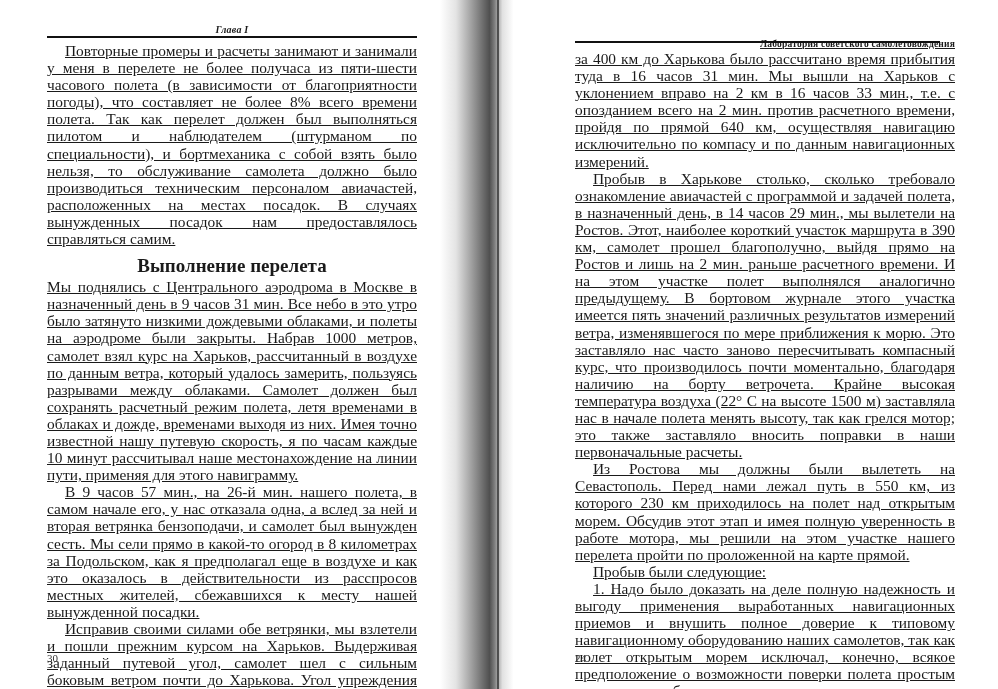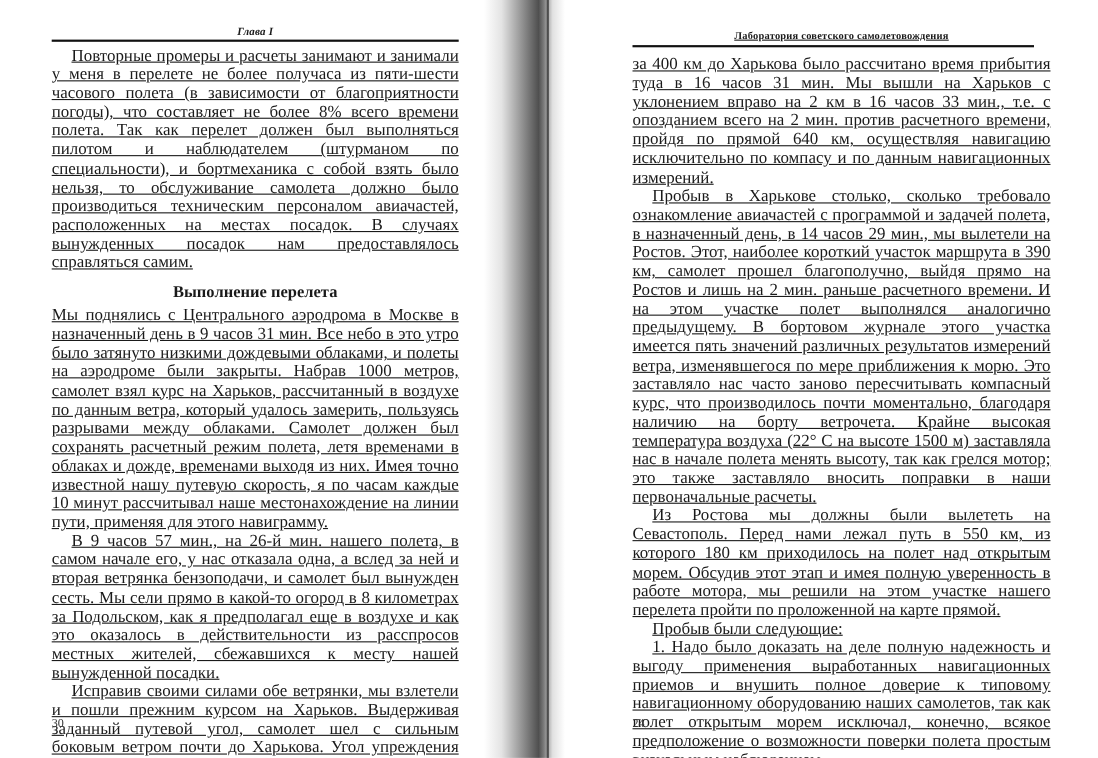--- a/index.html
+++ b/index.html
@@ -26,36 +26,36 @@
     background: rgba(40,40,40,0.7);
   }
   .page { position: absolute; top: 0; height: 689px; }
   .page.left { left: 47px; width: 370px; }
   .page.right { left: 575px; width: 380px; }
   .running-head {
     position: absolute; top: 24px; left: 0; right: 0;
     text-align: center; font-style: italic; font-weight: bold;
     font-size: 10px; letter-spacing: 0.2px;
   }
-  .page.right .running-head { top: 28px; font-style: normal; font-size: 9.5px; text-decoration: underline; }
+  .page.right .running-head { top: 39px; font-style: normal; font-size: 9.5px; text-decoration: underline; text-align: right; }
   .head-rule {
     position: absolute; left: 0; right: 0; height: 2px; background: #111;
   }
   .page.left .head-rule { top: 36px; }
   .page.right .head-rule { top: 41px; right: 15px; }
   .body-text {
     position: absolute; left: 0; right: 0;
     font-size: 15.4px; line-height: 17.1px; text-align: justify;
   }
   .page.left .body-text { top: 42px; }
   .page.right .body-text { top: 50px; }
   .body-text p { margin: 0; text-indent: 0; text-decoration: underline; }
   .body-text p.indent { text-indent: 18px; }
   .section-title {
-    text-align: center; font-weight: bold; font-size: 15px;
+    text-align: center; font-weight: bold; font-size: 19px;
     line-height: 22px; margin: 8px 0 1px 0;
   }
   .folio {
     position: absolute; top: 652px; left: 0; right: 0;
     text-align: left; font-size: 11px; color: #333;
   }
 </style>
 </head>
 <body>
 
@@ -76,20 +76,20 @@
 
   <div class="gutter"></div>
   <div class="gutter-line"></div>
 
   <div class="page right">
     <div class="running-head">Лаборатория советского самолетовождения</div>
     <div class="head-rule"></div>
     <div class="body-text" id="right-body">
         <p>за 400 км до Харькова было рассчитано время прибытия туда в 16 часов 31 мин. Мы вышли на Харьков с уклонением вправо на 2 км в 16 часов 33 мин., т.е. с опозданием всего на 2 мин. против расчетного времени, пройдя по прямой 640 км, осуществляя навигацию исключительно по компасу и по данным навигационных измерений.</p>
         <p class="indent">Пробыв в Харькове столько, сколько требовало ознакомление авиачастей с программой и задачей полета, в назначенный день, в 14 часов 29 мин., мы вылетели на Ростов. Этот, наиболее короткий участок маршрута в 390 км, самолет прошел благополучно, выйдя прямо на Ростов и лишь на 2 мин. раньше расчетного времени. И на этом участке полет выполнялся аналогично предыдущему. В бортовом журнале этого участка имеется пять значений различных результатов измерений ветра, изменявшегося по мере приближения к морю. Это заставляло нас часто заново пересчитывать компасный курс, что производилось почти моментально, благодаря наличию на борту ветрочета. Крайне высокая температура воздуха (22° С на высоте 1500 м) заставляла нас в начале полета менять высоту, так как грелся мотор; это также заставляло вносить поправки в наши первоначальные расчеты.</p>
-        <p class="indent">Из Ростова мы должны были вылететь на Севастополь. Перед нами лежал путь в 550 км, из которого 180 км приходилось на полет над открытым морем. Обсудив этот этап и имея полную уверенность в работе мотора, мы решили на этом участке нашего перелета пройти по проложенной на карте прямой.</p>
+        <p class="indent">Из Ростова мы должны были вылететь на Севастополь. Перед нами лежал путь в 550 км, из которого 230 км приходилось на полет над открытым морем. Обсудив этот этап и имея полную уверенность в работе мотора, мы решили на этом участке нашего перелета пройти по проложенной на карте прямой.</p>
         <p class="indent">Пробыв были следующие:</p>
         <p class="indent">1. Надо было доказать на деле полную надежность и выгоду применения выработанных навигационных приемов и внушить полное доверие к типовому навигационному оборудованию наших самолетов, так как полет открытым морем исключал, конечно, всякое предположение о возможности поверки полета простым визуальным наблюдением.</p>
       </div>
     <div class="folio">24</div>
   </div>
 
 </div>
 
 </body></html>

